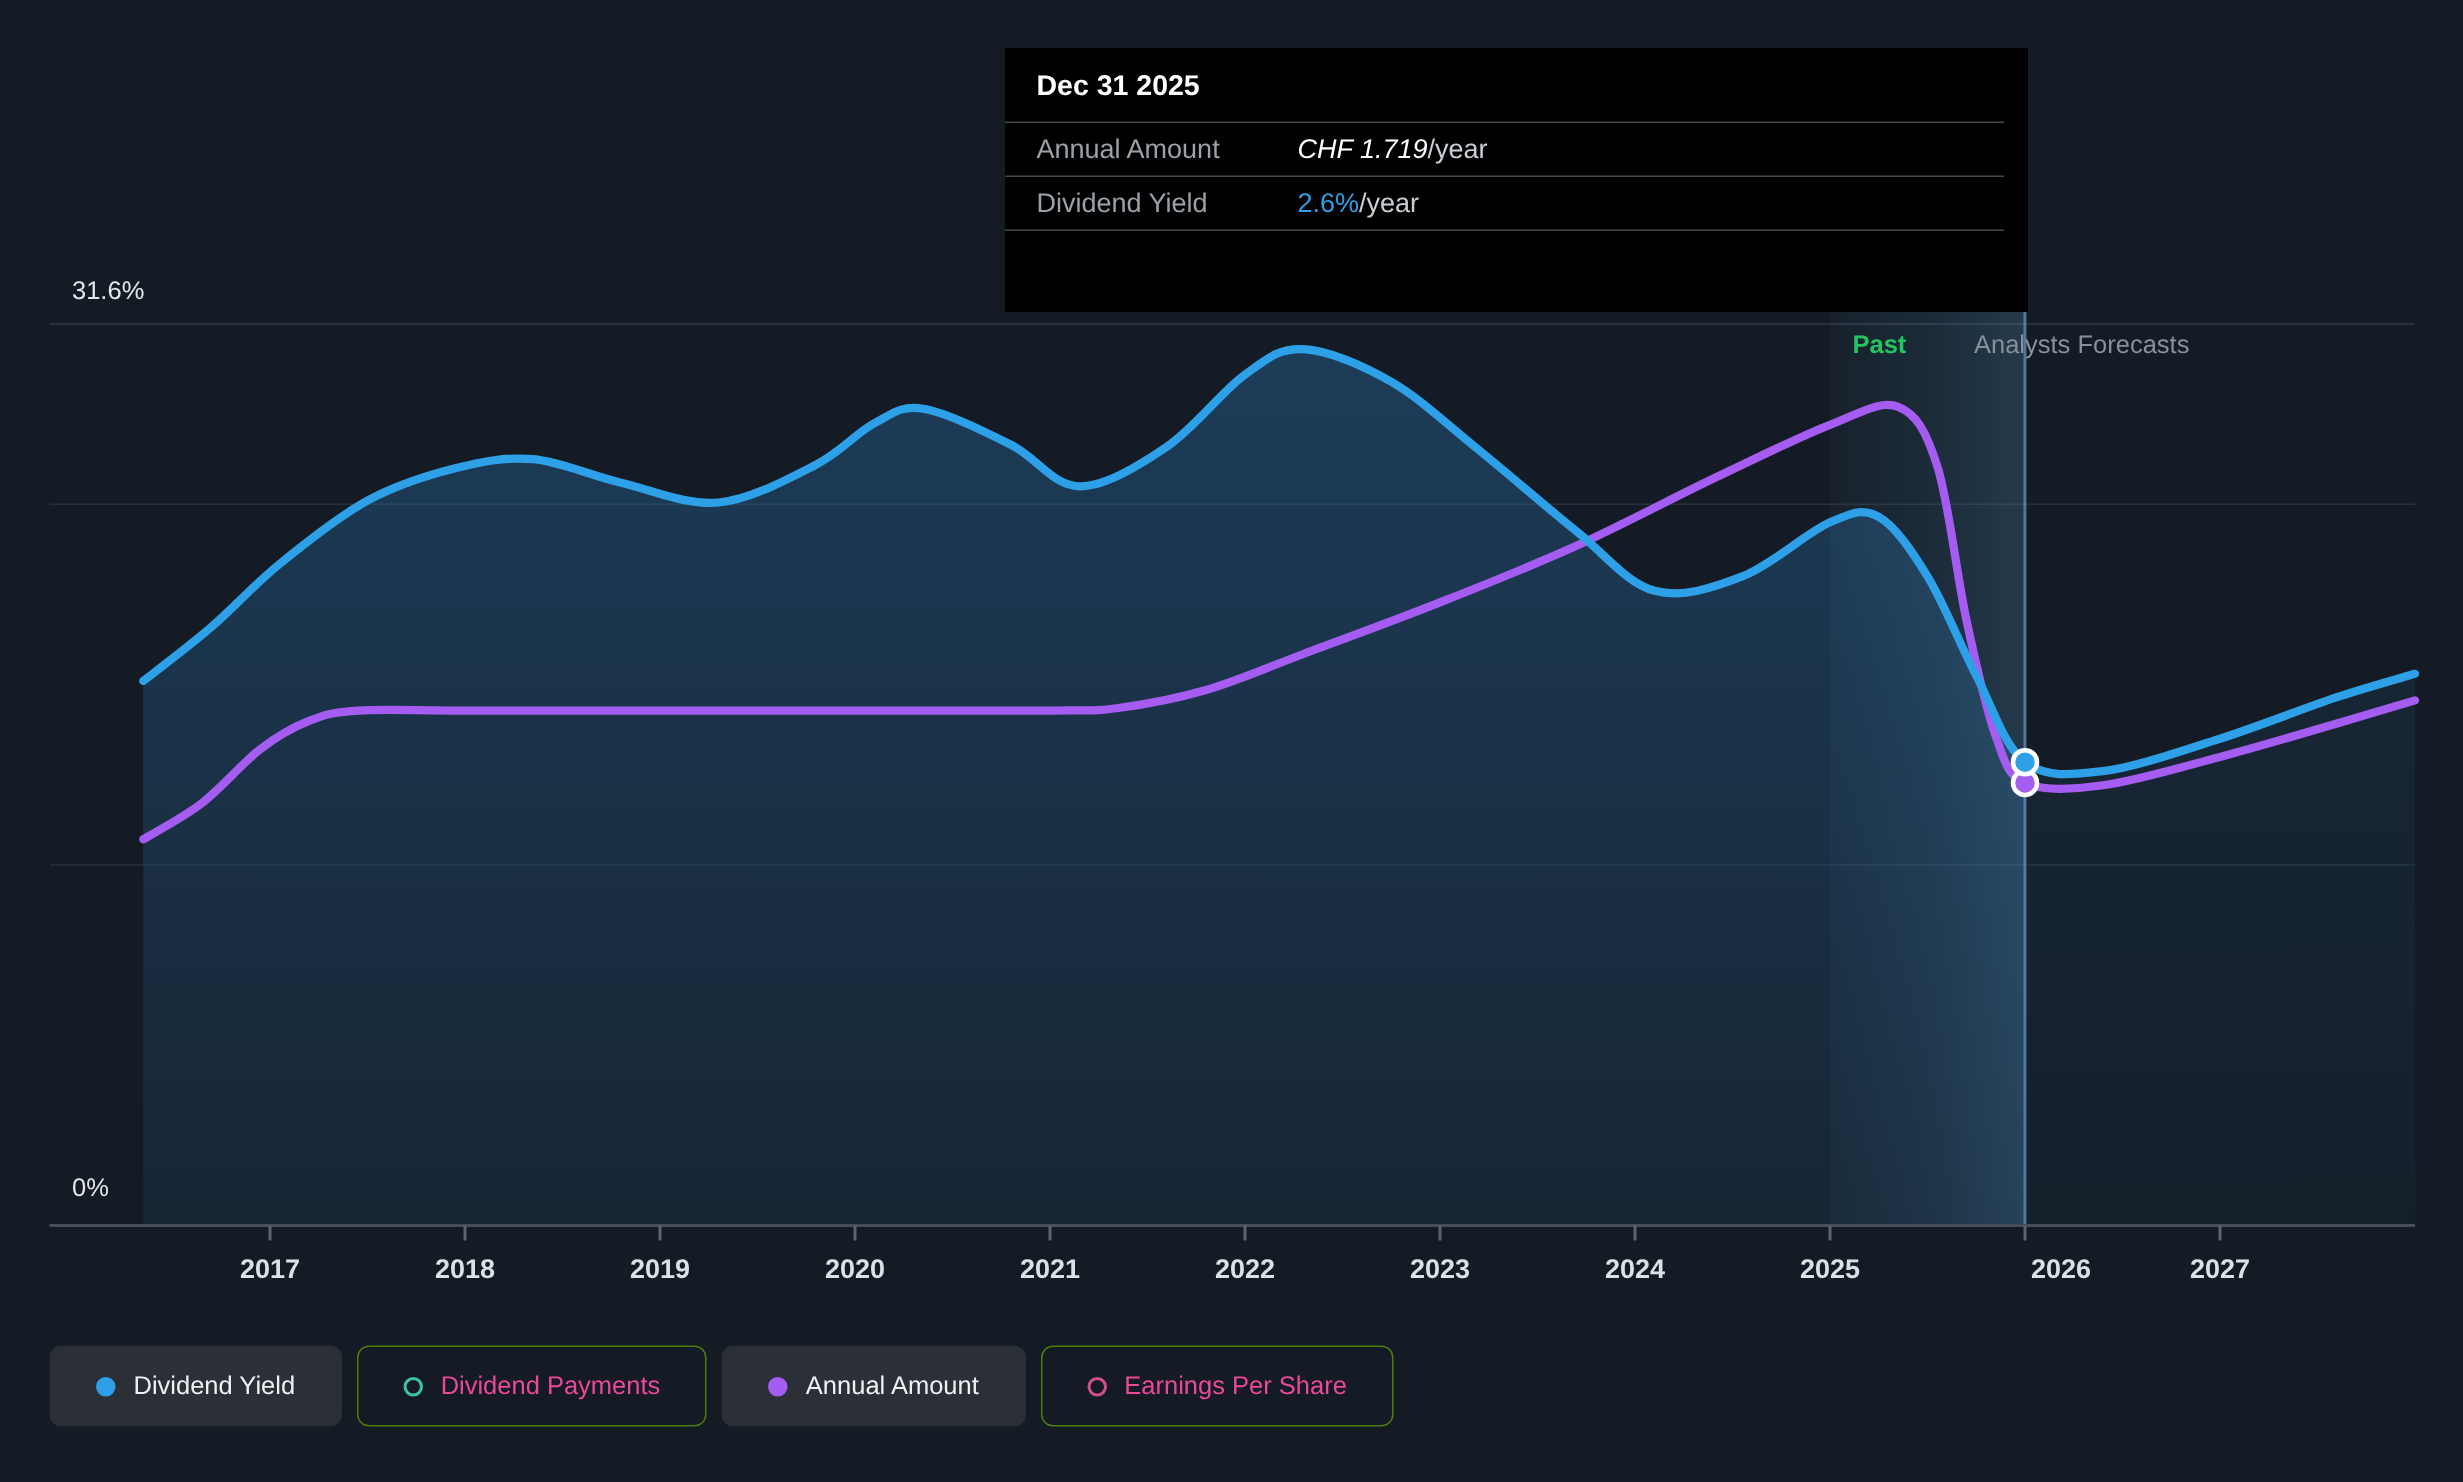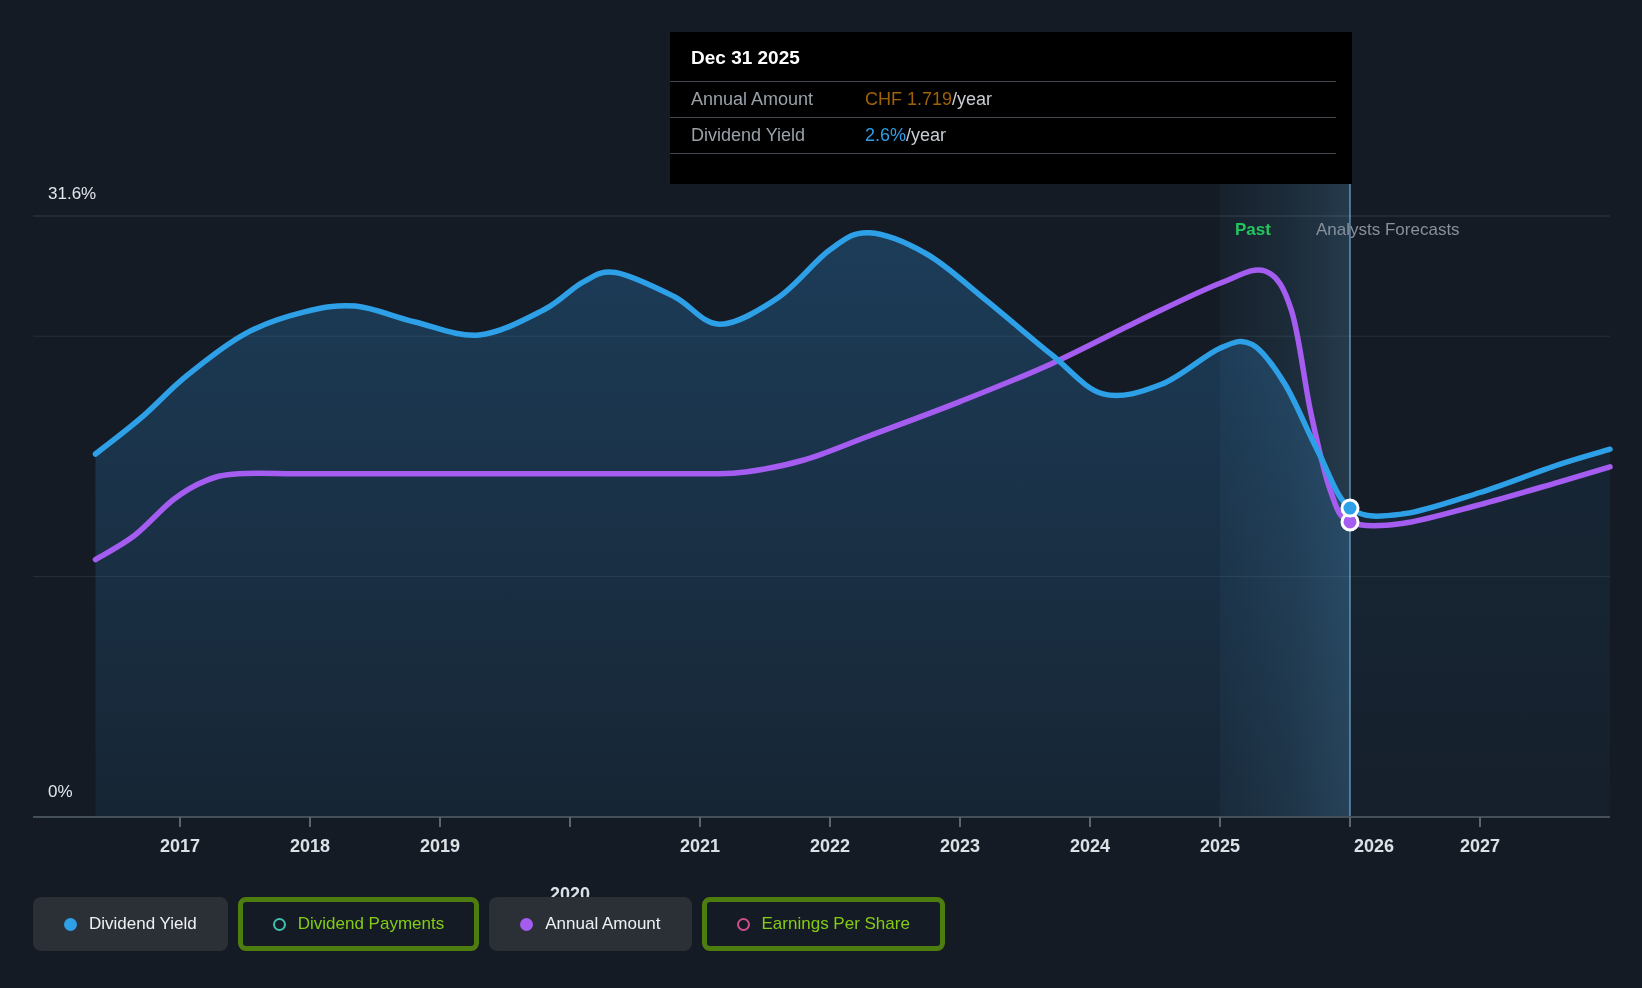--- a/index.html
+++ b/index.html
@@ -7,35 +7,35 @@
          font-family:"Liberation Sans",sans-serif;overflow:hidden}
   #chart-svg{position:absolute;left:0;top:0}
 
   .ylabel{position:absolute;color:#e3e7eb;font-size:17px;font-weight:500}
   .xlabels .xlabel{position:absolute;color:#dce1e6;font-size:18px;font-weight:700;
                    transform:translateX(-50%);top:836px;white-space:nowrap}
 
   .past-label{position:absolute;left:1235px;top:220px;color:#22c55e;font-size:17px;font-weight:700}
   .forecast-label{position:absolute;left:1316px;top:220px;color:#87909b;font-size:17px;font-weight:400}
 
-  .tooltip{position:absolute;left:670px;top:32px;width:682px;height:152px;background:#000;
+  .tooltip{position:absolute;left:670px;top:32px;width:682px;height:176px;background:#000;
            box-sizing:border-box;color:#fff}
   .tooltip-title{height:49px;line-height:52px;padding-left:21px;margin-right:16px;
                  font-size:19px;font-weight:700;border-bottom:1px solid #43484e}
   .tooltip-row{position:relative;height:35px;line-height:35px;margin-right:16px;padding-left:21px;
                border-bottom:1px solid #43484e;font-size:18px}
   .tooltip-row .lbl{color:#99a1a9}
   .tooltip-row .val{position:absolute;left:195px;top:0}
   .tooltip-row .suffix{color:#c9ced4}
 
   .legend{position:absolute;left:33px;top:897px;display:flex;gap:10px}
   .legend-btn{height:54px;border-radius:8px;display:flex;align-items:center;
               padding:0 30px;font-size:17px;box-sizing:border-box;cursor:pointer;white-space:nowrap}
   .legend-btn.active{background:#2b3037;color:#eef1f4;border:1px solid transparent}
-  .legend-btn.inactive{background:transparent;border:5px solid #4d7c0f;color:#84cc16}
+  .legend-btn.inactive{background:transparent;border:1px solid #4d7c0f;color:#ec4899}
   .legend-marker{width:13px;height:13px;border-radius:50%;margin-right:12px;flex:0 0 auto;box-sizing:border-box}
 </style>
 </head>
 <body>
 
 <div class="stage">
 
   <svg id="chart-svg" width="1642" height="988">
       <defs>
         <linearGradient id="areaGrad" x1="0" y1="230" x2="0" y2="817" gradientUnits="userSpaceOnUse">
@@ -79,37 +79,37 @@
       <circle cx="1350" cy="508.086" r="8" fill="#2da0e8" stroke="#ffffff" stroke-width="3"></circle>
     </svg>
 
   <div class="ylabel" style="left:48px;top:184px">31.6%</div>
   <div class="ylabel" style="left:48px;top:782px">0%</div>
 
   <div class="xlabels">
       <div class="xlabel" style="left: 180px;">2017</div>
       <div class="xlabel" style="left: 310px;">2018</div>
       <div class="xlabel" style="left: 440px;">2019</div>
-      <div class="xlabel" style="left: 570px; margin-top: 48px;">2020</div>
+      <div class="xlabel" style="left: 570px;">2020</div>
       <div class="xlabel" style="left: 700px;">2021</div>
       <div class="xlabel" style="left: 830px;">2022</div>
       <div class="xlabel" style="left: 960px;">2023</div>
       <div class="xlabel" style="left: 1090px;">2024</div>
       <div class="xlabel" style="left: 1220px;">2025</div>
       <div class="xlabel" style="left: 1350px; margin-left: 24px;">2026</div>
       <div class="xlabel" style="left: 1480px;">2027</div>
     </div>
 
   <div class="past-label">Past</div>
   <div class="forecast-label">Analysts Forecasts</div>
 
   <div class="tooltip">
     <div class="tooltip-title">Dec 31 2025</div>
     <div class="tooltip-rows">
-        <div class="tooltip-row"><span class="lbl">Annual Amount</span><span class="val"><span style="color: #a16207; font-weight: 500;">CHF 1.719</span><span class="suffix">/year</span></span></div>
+        <div class="tooltip-row"><span class="lbl">Annual Amount</span><span class="val"><span style="color: #ffffff; font-weight: 500; font-style: italic;">CHF 1.719</span><span class="suffix">/year</span></span></div>
         <div class="tooltip-row"><span class="lbl">Dividend Yield</span><span class="val"><span style="color: rgb(46, 159, 232); font-weight: 500;">2.6%</span><span class="suffix">/year</span></span></div>
       </div>
   </div>
 
   <div class="legend">
       <div class="legend-btn active">
         <span class="legend-marker" style="background: rgb(45, 160, 232);"></span>
         <span>Dividend Yield</span>
       </div>
       <div class="legend-btn inactive">

